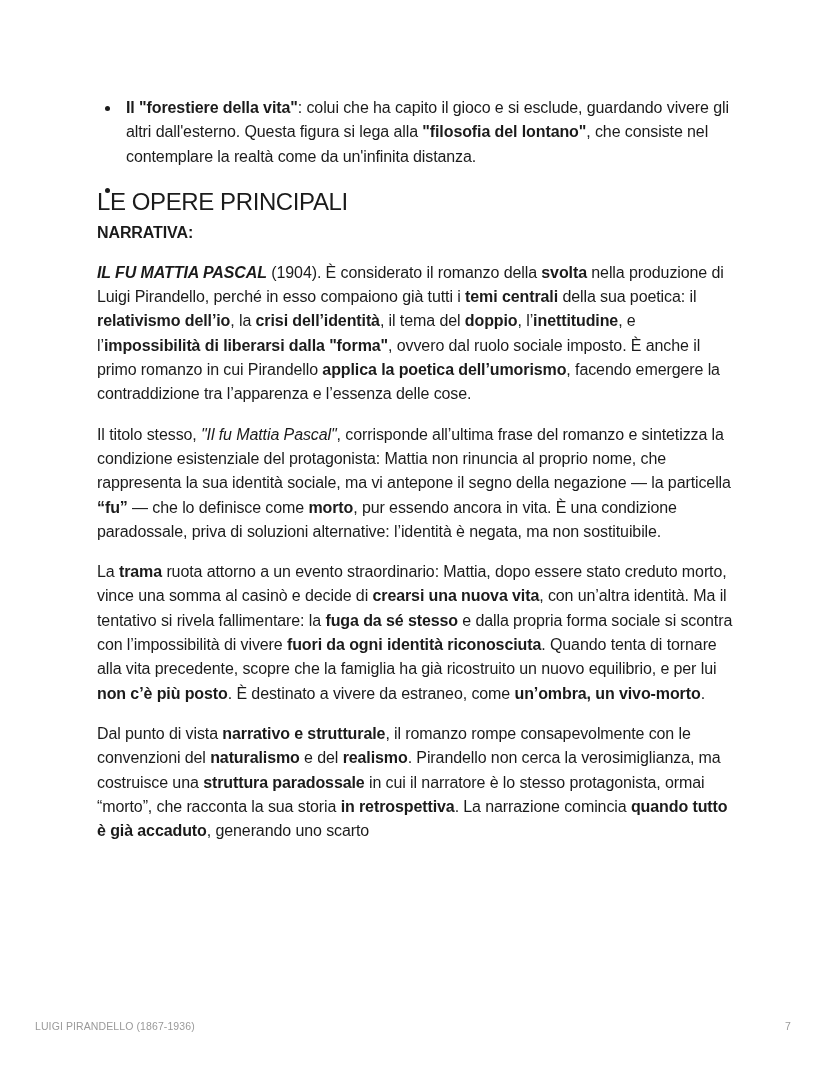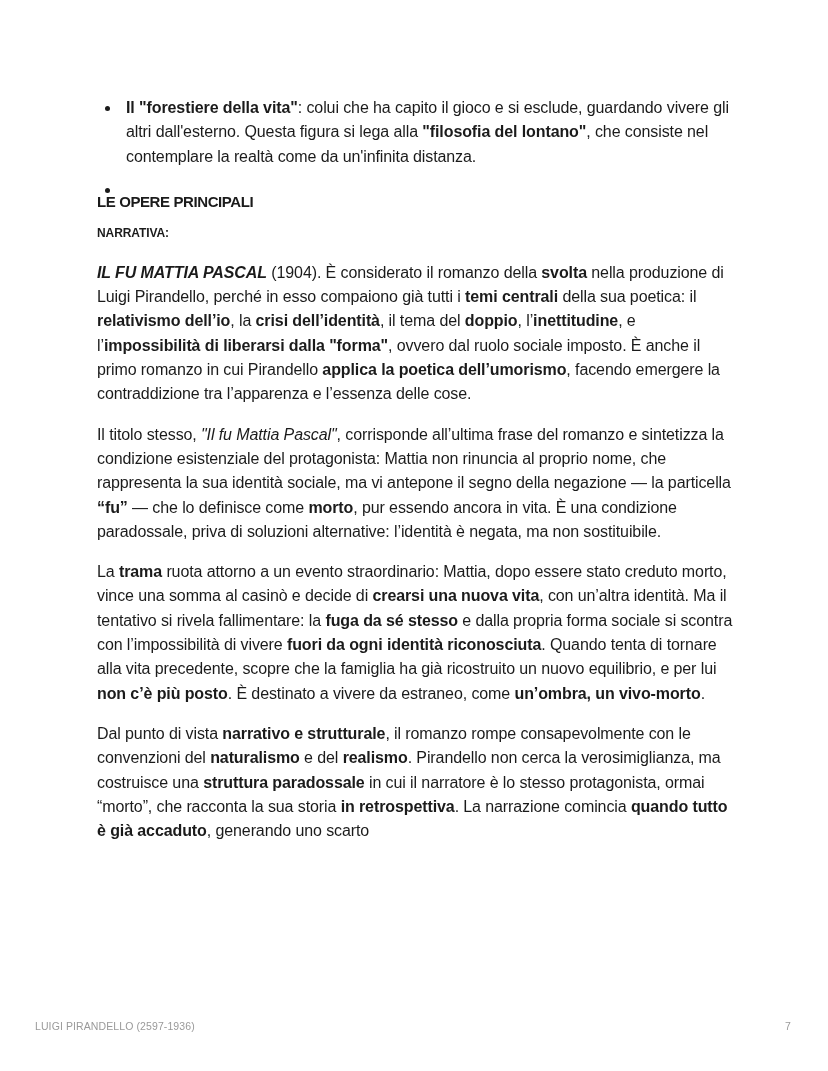--- a/index.html
+++ b/index.html
@@ -37,28 +37,28 @@
     ul.bullets li .dot {
       position: absolute;
       left: 8px;
       top: 10px;
       width: 5px;
       height: 5px;
       border-radius: 50%;
       background: #1b1b1b;
     }
     h2.section {
-      font-size: 15px;
-      font-weight: bold;
+      font-size: 24px;
+      font-weight: normal;
       margin: 18px 0 4px 0;
       line-height: 30px;
       letter-spacing: -0.4px;
     }
     h3.sub {
-      font-size: 12px;
+      font-size: 16px;
       font-weight: bold;
       margin: 3px 0 9px 0;
       line-height: 24px;
     }
     p {
       margin: 16px 0 9px 0;
     }
     .footer-left {
       position: absolute;
       left: 35px;
@@ -86,14 +86,14 @@
 
   <h2 class="section">LE OPERE PRINCIPALI</h2>
   <h3 class="sub">NARRATIVA:</h3>
 
   <p><span class="rich"><span style="font-weight: bold; font-style: italic;">IL FU MATTIA PASCAL</span><span> (1904). È considerato il romanzo della </span><span style="font-weight: bold;">svolta</span><span> nella produzione di Luigi Pirandello, perché in esso compaiono già tutti i </span><span style="font-weight: bold;">temi centrali</span><span> della sua poetica: il </span><span style="font-weight: bold;">relativismo dell’io</span><span>, la </span><span style="font-weight: bold;">crisi dell’identità</span><span>, il tema del </span><span style="font-weight: bold;">doppio</span><span>, l’</span><span style="font-weight: bold;">inettitudine</span><span>, e l’</span><span style="font-weight: bold;">impossibilità di liberarsi dalla "forma"</span><span>, ovvero dal ruolo sociale imposto. È anche il primo romanzo in cui Pirandello </span><span style="font-weight: bold;">applica la poetica dell’umorismo</span><span>, facendo emergere la contraddizione tra l’apparenza e l’essenza delle cose.</span></span></p>
   <p><span class="rich"><span>Il titolo stesso, </span><span style="font-style: italic;">"Il fu Mattia Pascal"</span><span>, corrisponde all’ultima frase del romanzo e sintetizza la condizione esistenziale del protagonista: Mattia non rinuncia al proprio nome, che rappresenta la sua identità sociale, ma vi antepone il segno della negazione — la particella </span><span style="font-weight: bold;">“fu”</span><span> — che lo definisce come </span><span style="font-weight: bold;">morto</span><span>, pur essendo ancora in vita. È una condizione paradossale, priva di soluzioni alternative: l’identità è negata, ma non sostituibile.</span></span></p>
   <p><span class="rich"><span>La </span><span style="font-weight: bold;">trama</span><span> ruota attorno a un evento straordinario: Mattia, dopo essere stato creduto morto, vince una somma al casinò e decide di </span><span style="font-weight: bold;">crearsi una nuova vita</span><span>, con un’altra identità. Ma il tentativo si rivela fallimentare: la </span><span style="font-weight: bold;">fuga da sé stesso</span><span> e dalla propria forma sociale si scontra con l’impossibilità di vivere </span><span style="font-weight: bold;">fuori da ogni identità riconosciuta</span><span>. Quando tenta di tornare alla vita precedente, scopre che la famiglia ha già ricostruito un nuovo equilibrio, e per lui </span><span style="font-weight: bold;">non c’è più posto</span><span>. È destinato a vivere da estraneo, come </span><span style="font-weight: bold;">un’ombra, un vivo-morto</span><span>.</span></span></p>
   <p><span class="rich"><span>Dal punto di vista </span><span style="font-weight: bold;">narrativo e strutturale</span><span>, il romanzo rompe consapevolmente con le convenzioni del </span><span style="font-weight: bold;">naturalismo</span><span> e del </span><span style="font-weight: bold;">realismo</span><span>. Pirandello non cerca la verosimiglianza, ma costruisce una </span><span style="font-weight: bold;">struttura paradossale</span><span> in cui il narratore è lo stesso protagonista, ormai “morto”, che racconta la sua storia </span><span style="font-weight: bold;">in retrospettiva</span><span>. La narrazione comincia </span><span style="font-weight: bold;">quando tutto è già accaduto</span><span>, generando uno scarto</span></span></p>
 </div>
 
-<div class="footer-left">LUIGI PIRANDELLO (2597-1936)</div>
+<div class="footer-left">LUIGI PIRANDELLO (1867-1936)</div>
 <div class="footer-right">7</div>
 
 </body></html>

